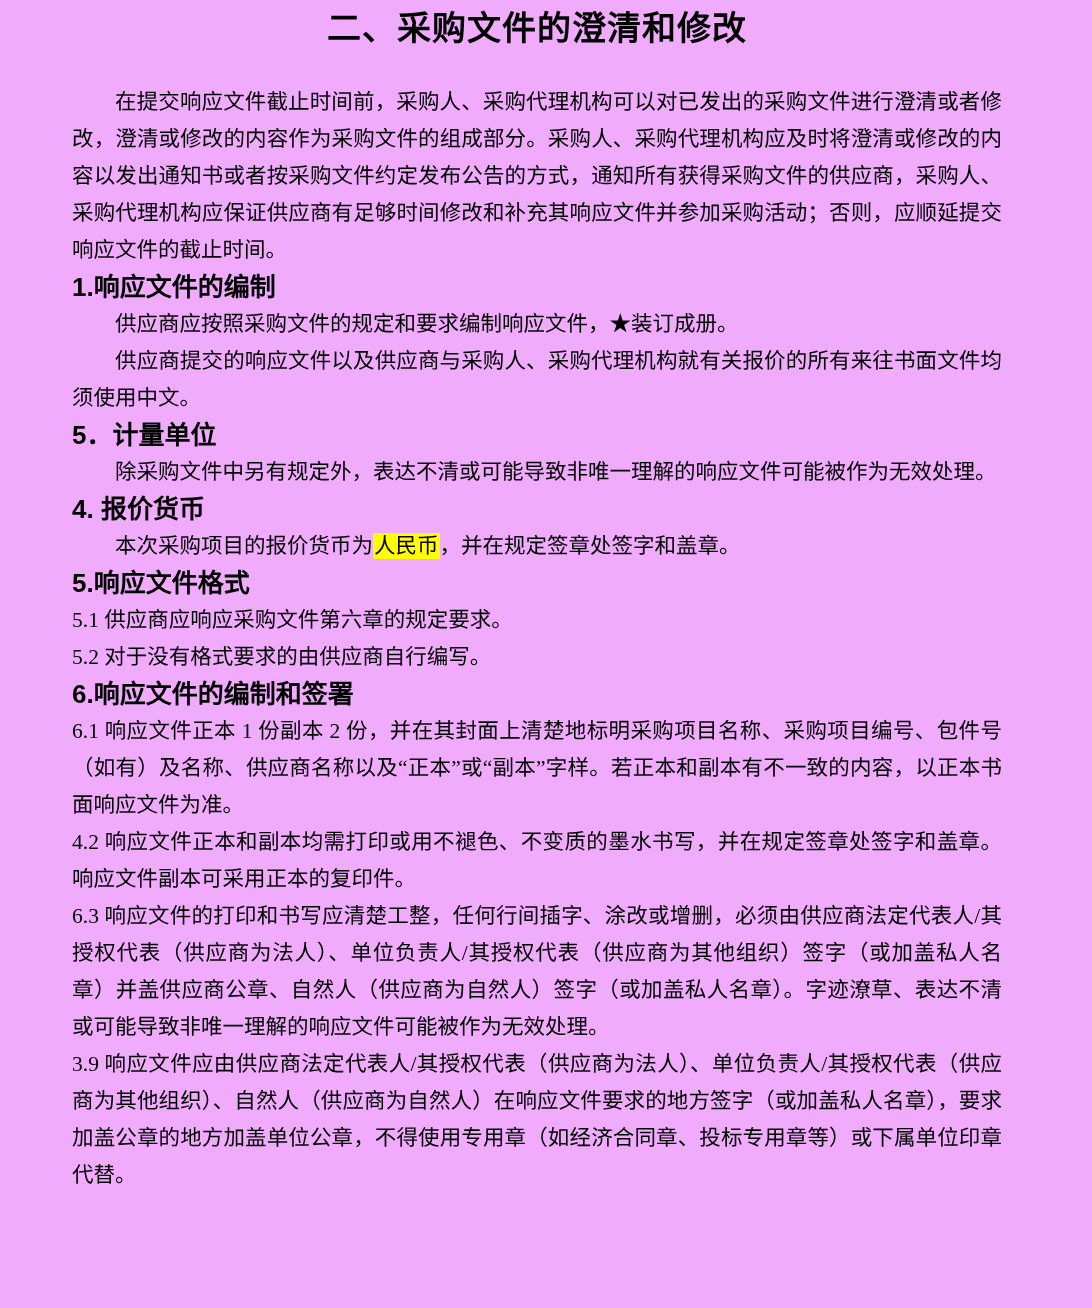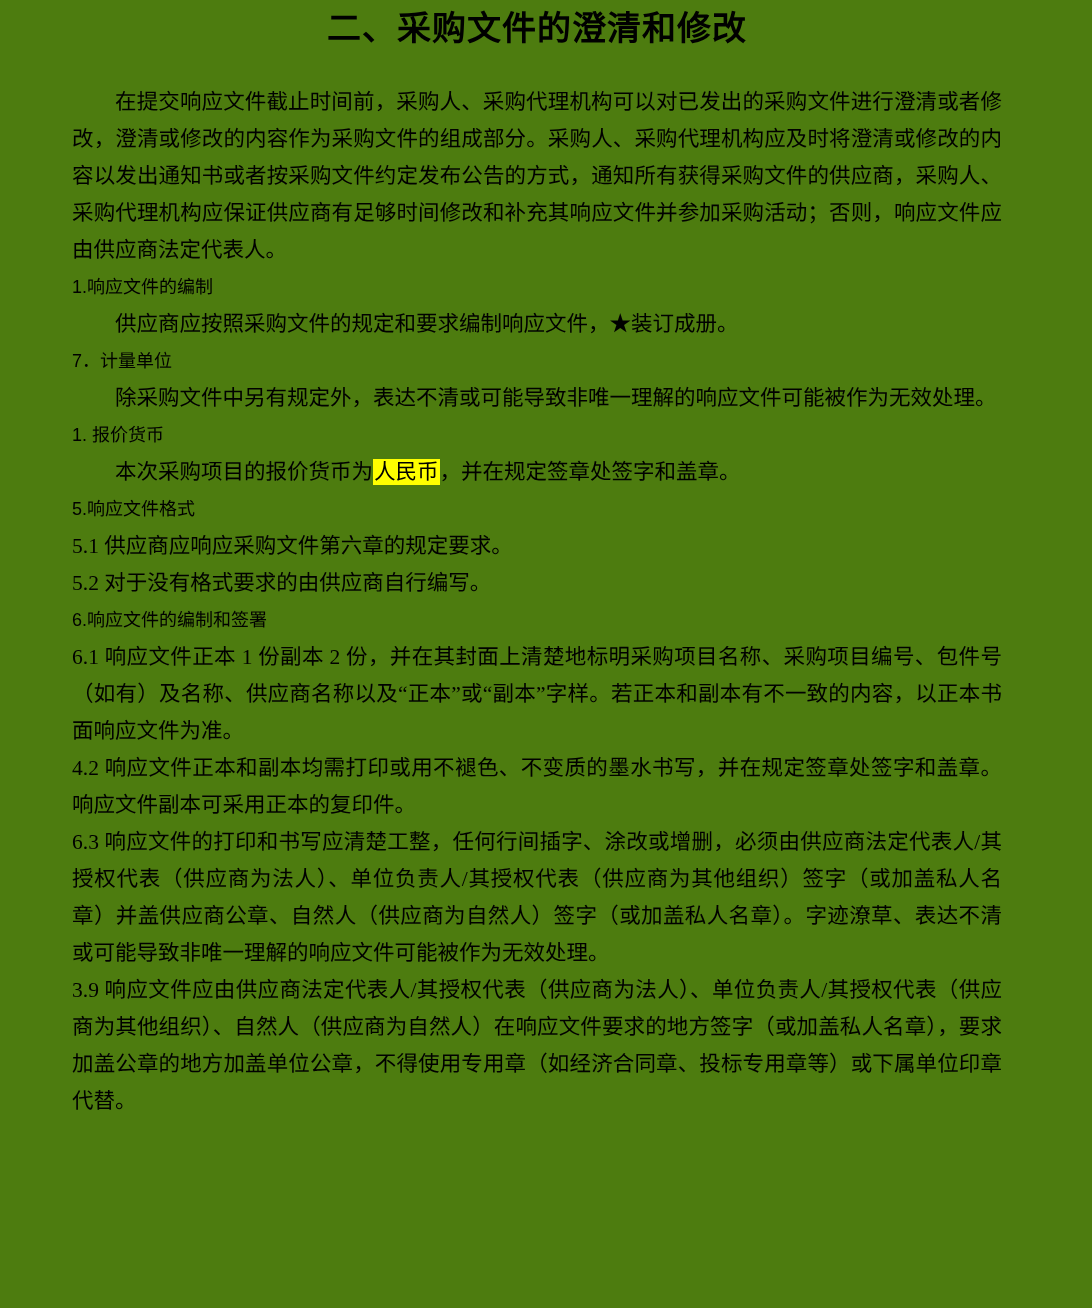--- a/index.html
+++ b/index.html
@@ -6,41 +6,41 @@
     margin: 0;
     padding: 0;
     background: #ffffff;
   }
   .page {
     position: relative;
     width: 1092px;
     height: 1308px;
     box-sizing: border-box;
     padding: 6px 90px 0 72px;
-    background: #4d7c0f;
+    background: #f0abfc;
     color: #000000;
     overflow: hidden;
     font-family: "Liberation Serif", serif;
   }
   .doc-title {
     font-family: "Liberation Serif", serif;
     font-size: 34px;
     font-weight: bold;
     text-align: center;
     line-height: 46px;
     margin: 0 0 32px 0;
     letter-spacing: 1px;
   }
   .doc-title.title-2 {
     margin: 24px 0 6px 0;
   }
   .num-heading {
     font-family: "Liberation Sans", sans-serif;
-    font-size: 18px;
-    font-weight: normal;
+    font-size: 26px;
+    font-weight: bold;
     line-height: 37px;
     margin: 0;
     text-align: left;
   }
   .body-para {
     font-family: "Liberation Serif", serif;
     font-size: 21.5px;
     line-height: 37px;
     margin: 0;
     text-align: justify;
@@ -55,31 +55,32 @@
     padding: 1px 1px;
   }
 </style>
 </head>
 <body>
 
 <div class="page">
 
   <h1 class="doc-title">二、采购文件的澄清和修改</h1>
 
-  <p class="body-para indent2">在提交响应文件截止时间前，采购人、采购代理机构可以对已发出的采购文件进行澄清或者修改，澄清或修改的内容作为采购文件的组成部分。采购人、采购代理机构应及时将澄清或修改的内容以发出通知书或者按采购文件约定发布公告的方式，通知所有获得采购文件的供应商，采购人、采购代理机构应保证供应商有足够时间修改和补充其响应文件并参加采购活动；否则，响应文件应由供应商法定代表人。</p>
+  <p class="body-para indent2">在提交响应文件截止时间前，采购人、采购代理机构可以对已发出的采购文件进行澄清或者修改，澄清或修改的内容作为采购文件的组成部分。采购人、采购代理机构应及时将澄清或修改的内容以发出通知书或者按采购文件约定发布公告的方式，通知所有获得采购文件的供应商，采购人、采购代理机构应保证供应商有足够时间修改和补充其响应文件并参加采购活动；否则，应顺延提交响应文件的截止时间。</p>
 
 
   <h2 class="num-heading">1.响应文件的编制</h2>
   <p class="body-para indent2">供应商应按照采购文件的规定和要求编制响应文件，★装订成册。</p>
 
+  <p class="body-para indent2">供应商提交的响应文件以及供应商与采购人、采购代理机构就有关报价的所有来往书面文件均须使用中文。</p>
 
-  <h2 class="num-heading">7．计量单位</h2>
+  <h2 class="num-heading">5．计量单位</h2>
   <p class="body-para indent2">除采购文件中另有规定外，表达不清或可能导致非唯一理解的响应文件可能被作为无效处理。</p>
 
-  <h2 class="num-heading">1. 报价货币</h2>
+  <h2 class="num-heading">4. 报价货币</h2>
   <p class="body-para indent2">
     <span>本次采购项目的报价货币为</span><mark class="hl" style="background: rgb(255, 255, 0); font-family: Liberation Serif, serif;">人民币</mark><span>，并在规定签章处签字和盖章。</span>
   </p>
 
   <h2 class="num-heading">5.响应文件格式</h2>
   <p class="body-para">5.1 供应商应响应采购文件第六章的规定要求。</p>
   <p class="body-para">5.2 对于没有格式要求的由供应商自行编写。</p>
 
   <h2 class="num-heading">6.响应文件的编制和签署</h2>
   <p class="body-para">6.1 响应文件正本 1 份副本 2 份，并在其封面上清楚地标明采购项目名称、采购项目编号、包件号（如有）及名称、供应商名称以及“正本”或“副本”字样。若正本和副本有不一致的内容，以正本书面响应文件为准。</p>

